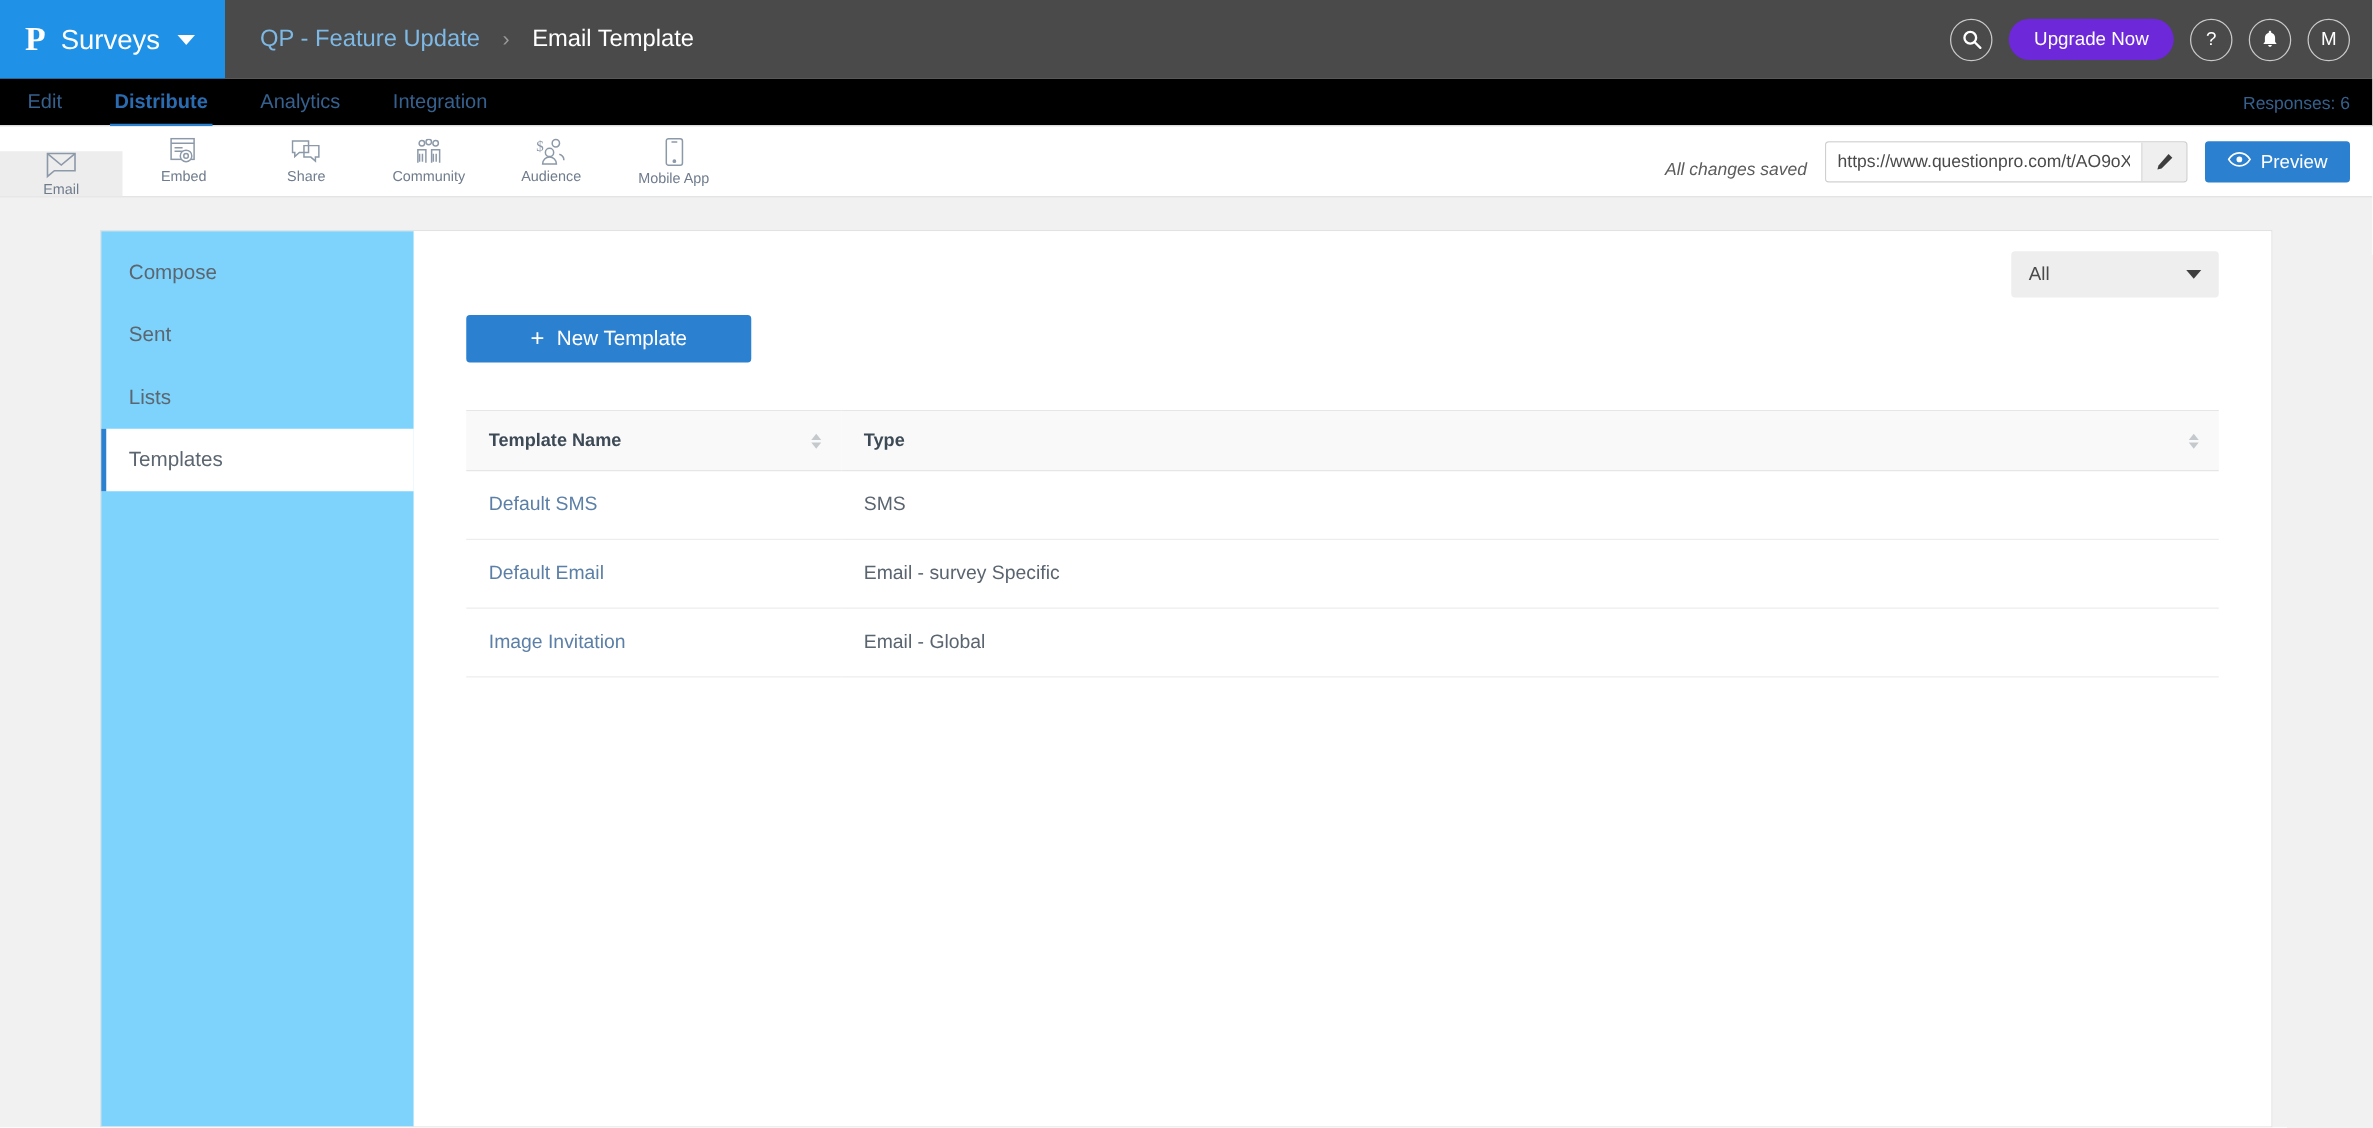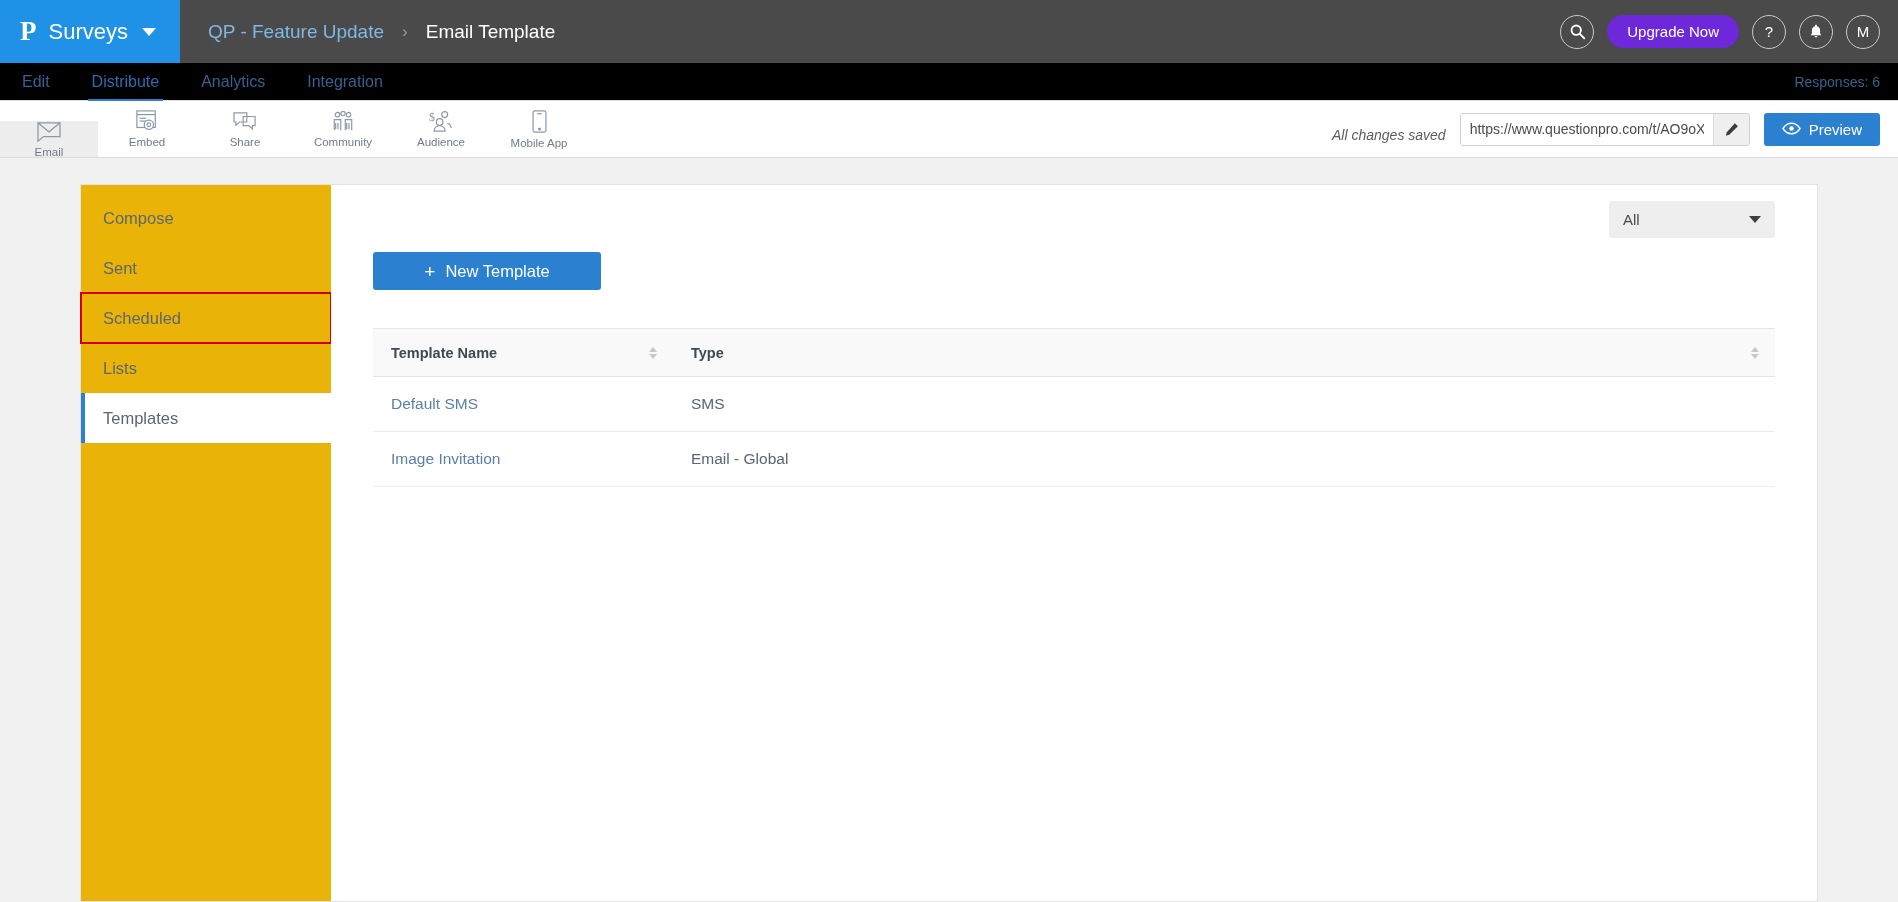--- a/index.html
+++ b/index.html
@@ -102,20 +102,21 @@
   .tab-item {
     font-size: 16px;
     color: #36618e;
     padding: 0 4px;
     height: 38px;
     line-height: 38px;
   }
   .tab-item.active {
     color: #2b6cb0;
     border-bottom: 2px solid #2b80d0;
+    font-weight: bold;
   }
   .responses {
     position: absolute;
     right: 18px;
     font-size: 14px;
     color: #36618e;
   }
 
   
   .channelbar {
@@ -203,21 +204,21 @@
     width: 1738px;
     display: flex;
     background: #ffffff;
     border: 1px solid #e2e2e2;
     height: 100%;
   }
 
   
   .sidebar {
     width: 250px;
-    background: #eab308;
+    background: #7dd3fc;
     flex-shrink: 0;
     padding-top: 8px;
   }
   .side-item {
     height: 50px;
     display: flex;
     align-items: center;
     padding-left: 18px;
     font-size: 16.5px;
     color: #5c6670;
@@ -488,23 +489,20 @@
 
 <div class="page">
   <div class="shell">
 
     <div class="sidebar">
       <div class="side-item">
         <span>Compose</span>
       </div>
       <div class="side-item">
         <span>Sent</span>
-      </div>
-      <div class="side-item highlight">
-        <span>Scheduled</span>
       </div>
       <div class="side-item">
         <span>Lists</span>
       </div>
       <div class="side-item active">
         <span>Templates</span>
       </div>
     </div>
 
     <div class="main">
@@ -546,20 +544,26 @@
         </thead>
         <tbody>
           <tr>
             <td>
               <span class="tpl-link">Default SMS</span>
             </td>
             <td class="tpl-type">SMS</td>
           </tr>
           <tr>
             <td>
+              <span class="tpl-link">Default Email</span>
+            </td>
+            <td class="tpl-type">Email - survey Specific</td>
+          </tr>
+          <tr>
+            <td>
               <span class="tpl-link">Image Invitation</span>
             </td>
             <td class="tpl-type">Email - Global</td>
           </tr>
         </tbody>
       </table>
 
     </div>
   </div>
 </div>

